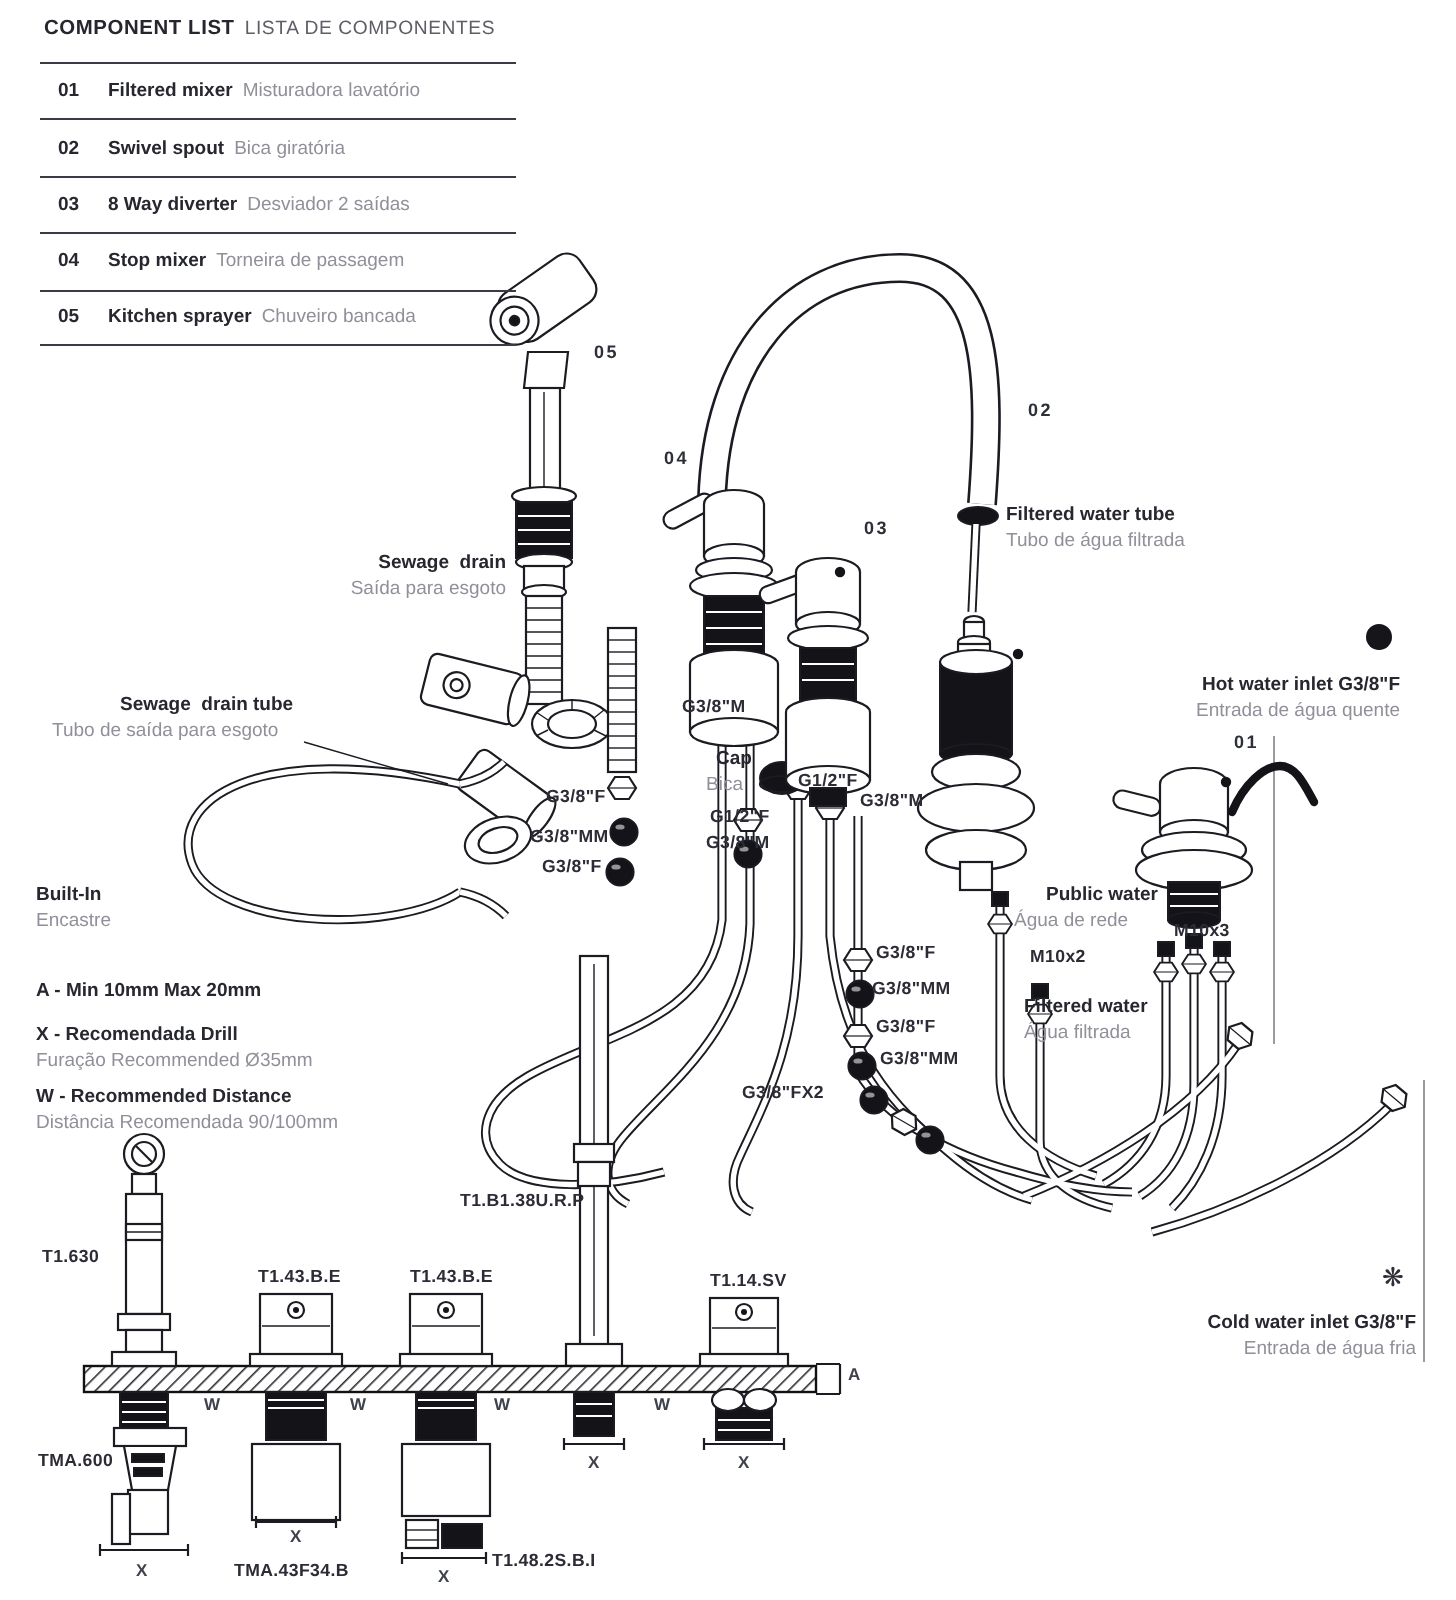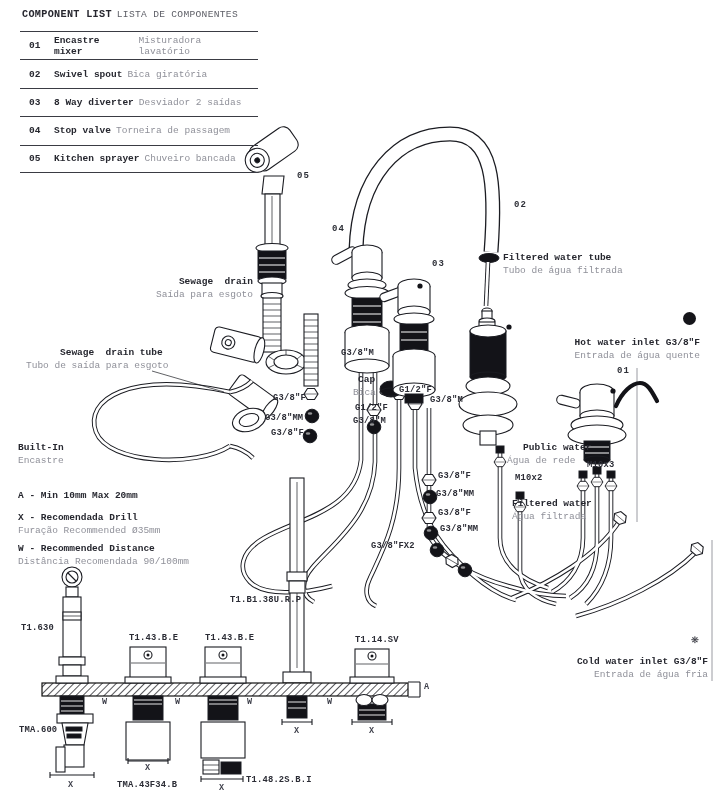--- a/index.html
+++ b/index.html
@@ -1,17 +1,17 @@
 <!DOCTYPE html>
 <html><head>
 <meta charset="utf-8">
 <style>
   html,body{margin:0;padding:0;background:#fff;}
   #page{position:relative;width:728px;height:800px;background:#fff;overflow:hidden;
-        font-family:Liberation Mono, monospace;color:#26272f;border-radius:19px;}
+        font-family:Liberation Sans, sans-serif;color:#26272f;border-radius:19px;}
   .L{position:absolute;white-space:pre;line-height:1.15;}
   .b{font-weight:bold;color:#26272f;font-size:9.5px;}
   .g{color:#8f9099;font-size:9.5px;}
   .code{font-weight:bold;color:#2b2c35;font-size:8.8px;letter-spacing:.2px;}
   .co{font-weight:bold;color:#2e3038;font-size:9px;letter-spacing:1.2px;}
   .mark{font-weight:bold;color:#3f414c;font-size:8.5px;}
   .ra{text-align:right;}
   
   .clist{position:absolute;left:20px;top:8px;width:238px;}
   .clist .ttl{padding:1px 2px 11px 2px;font-size:10.2px;}
@@ -368,36 +368,36 @@
       </g>
     </g>
   </svg>
 
   <div class="clist">
     <div class="ttl">
       <span class="t1">COMPONENT LIST</span><span class="t2">LISTA DE COMPONENTES</span>
     </div>
     <div class="crow">
         <span class="n">01</span>
-        <span class="en">Encastre mixer</span>
+        <span class="en">Filtered mixer</span>
         <span class="pt">Misturadora lavatório</span>
       </div>
     <div class="crow">
         <span class="n">02</span>
         <span class="en">Swivel spout</span>
         <span class="pt">Bica giratória</span>
       </div>
     <div class="crow">
         <span class="n">03</span>
         <span class="en">8 Way diverter</span>
         <span class="pt">Desviador 2 saídas</span>
       </div>
     <div class="crow">
         <span class="n">04</span>
-        <span class="en">Stop valve</span>
+        <span class="en">Stop mixer</span>
         <span class="pt">Torneira de passagem</span>
       </div>
     <div class="crow">
         <span class="n">05</span>
         <span class="en">Kitchen sprayer</span>
         <span class="pt">Chuveiro bancada</span>
       </div>
   </div>
 
   <span class="L co" style="left:297px;top:171px">05</span>

